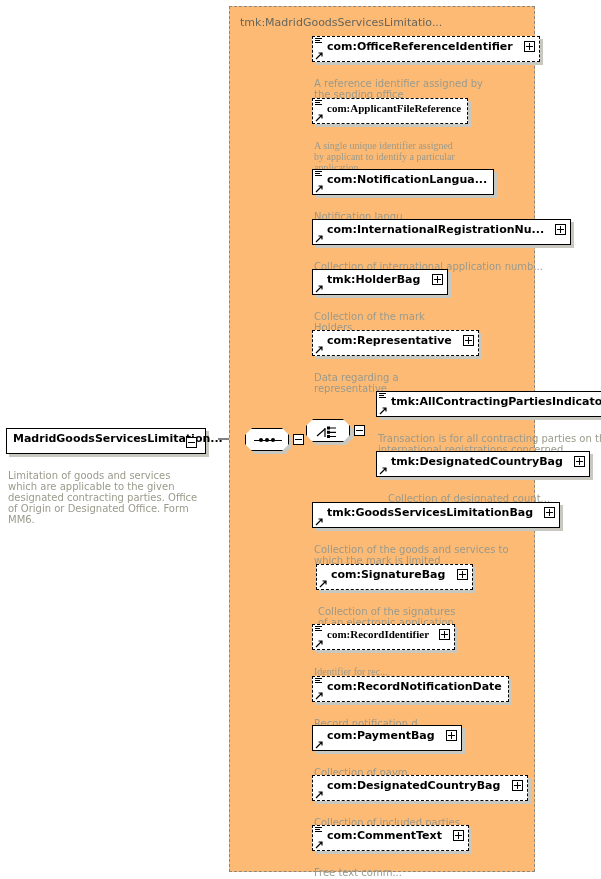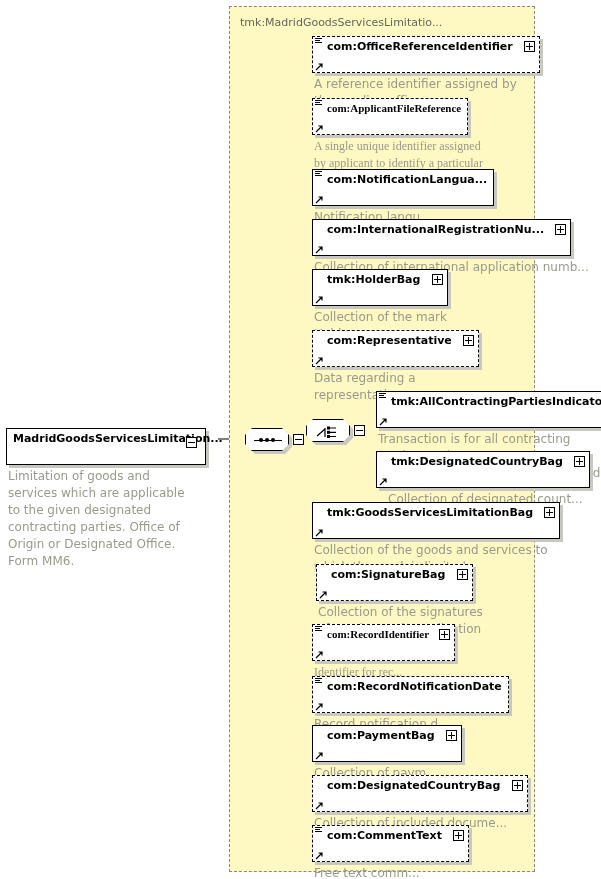--- a/index.html
+++ b/index.html
@@ -23,21 +23,21 @@
     top: 428px;
     width: 212px;
   }
   .node-box {
     position: relative;
     display: inline-block;
     background: #ffffff;
     border: 1px solid #000000;
     box-shadow: 3px 3px 0 0 #c8c8c0;
     box-sizing: border-box;
-    height: 37px;
+    height: 26px;
     line-height: 19px;
     white-space: nowrap;
   }
   .node-box.optional {
     border: 1px dashed #000000;
   }
   .node-label {
     display: inline-block;
     font-size: 11px;
     font-weight: bold;
@@ -103,36 +103,36 @@
   }
   
   .expander.inline {
     position: relative;
     display: inline-block;
     vertical-align: top;
     margin: 4px 4px 0 0;
   }
 
   .annot {
-    font-size: 12px;
+    font-size: 10px;
     color: #9a9a8c;
-    line-height: 17px;
-    margin-top: 3px;
+    line-height: 11px;
+    margin-top: 16px;
     padding-left: 2px;
     white-space: pre-line;
   }
 
   
   #container {
     position: absolute;
     left: 229px;
     top: 6px;
     width: 306px;
     height: 866px;
-    background: #fef9c3;
+    background: #fdba74;
     border: 1px dashed #888880;
     box-sizing: border-box;
   }
   #container-title {
     position: absolute;
     left: 10px;
     top: 9px;
     font-size: 11px;
     color: #66665c;
     font-weight: normal;
@@ -491,21 +491,21 @@
 <div class="elem" style="left:312px; top:775px;">
   <div class="node-box optional">
     <span class="ic-arrow">
       <svg width="8" height="8" viewBox="0 0 8 8">
           <path d="M1 7 L7 1 M3.5 1 L7 1 L7 4.5" stroke="#000" stroke-width="1.2" fill="none"></path>
         </svg>
     </span>
     <span class="node-label">com:DesignatedCountryBag</span>
     <span class="expander inline"><span class="h"></span><span class="v"></span></span>
   </div>
-  <div class="annot">Collection of included docume...</div>
+  <div class="annot">Collection of included parties...</div>
 </div>
 
 <div class="elem" style="left:312px; top:825px;">
   <div class="node-box optional">
     <span class="ic-lines">
         <i></i>
         <i></i>
         <i></i>
       </span>
     <span class="ic-arrow">

